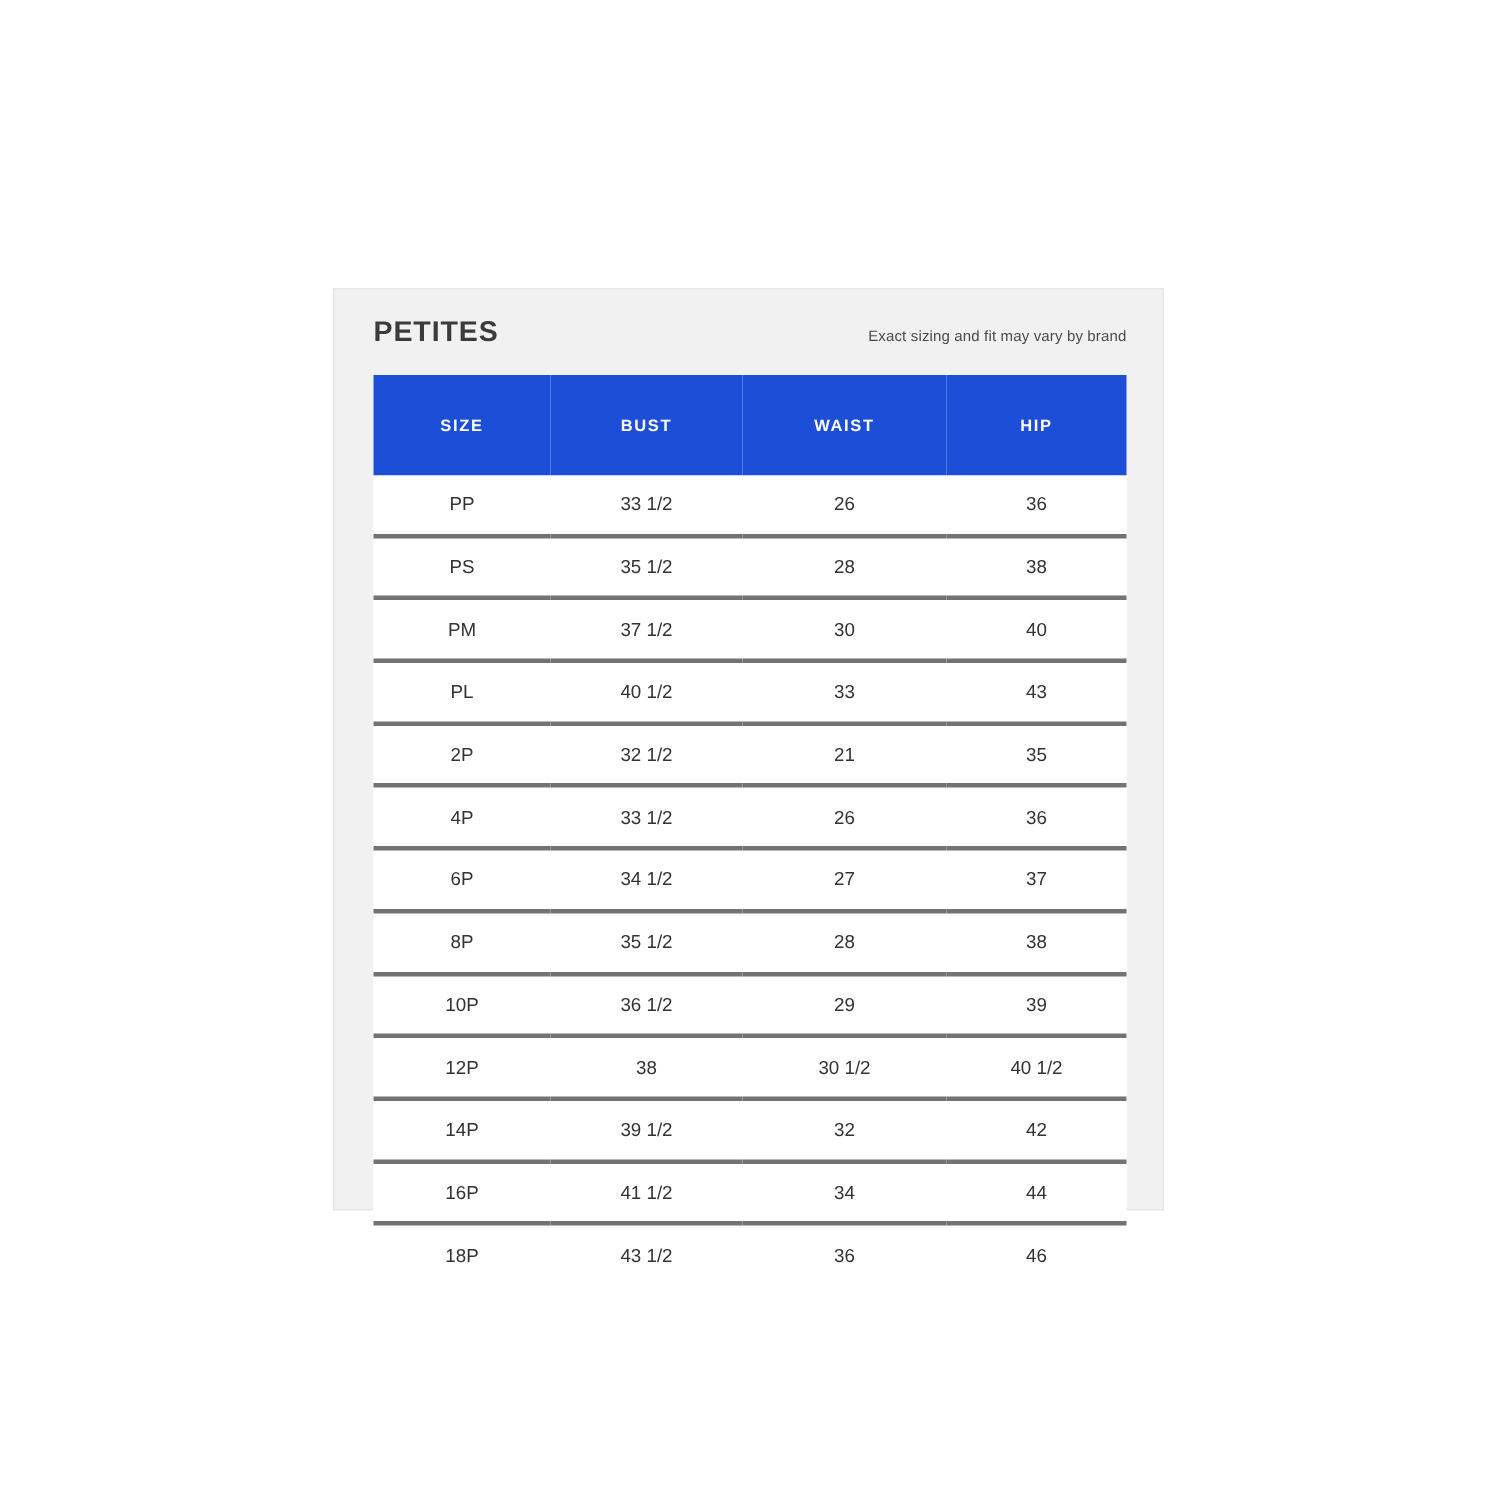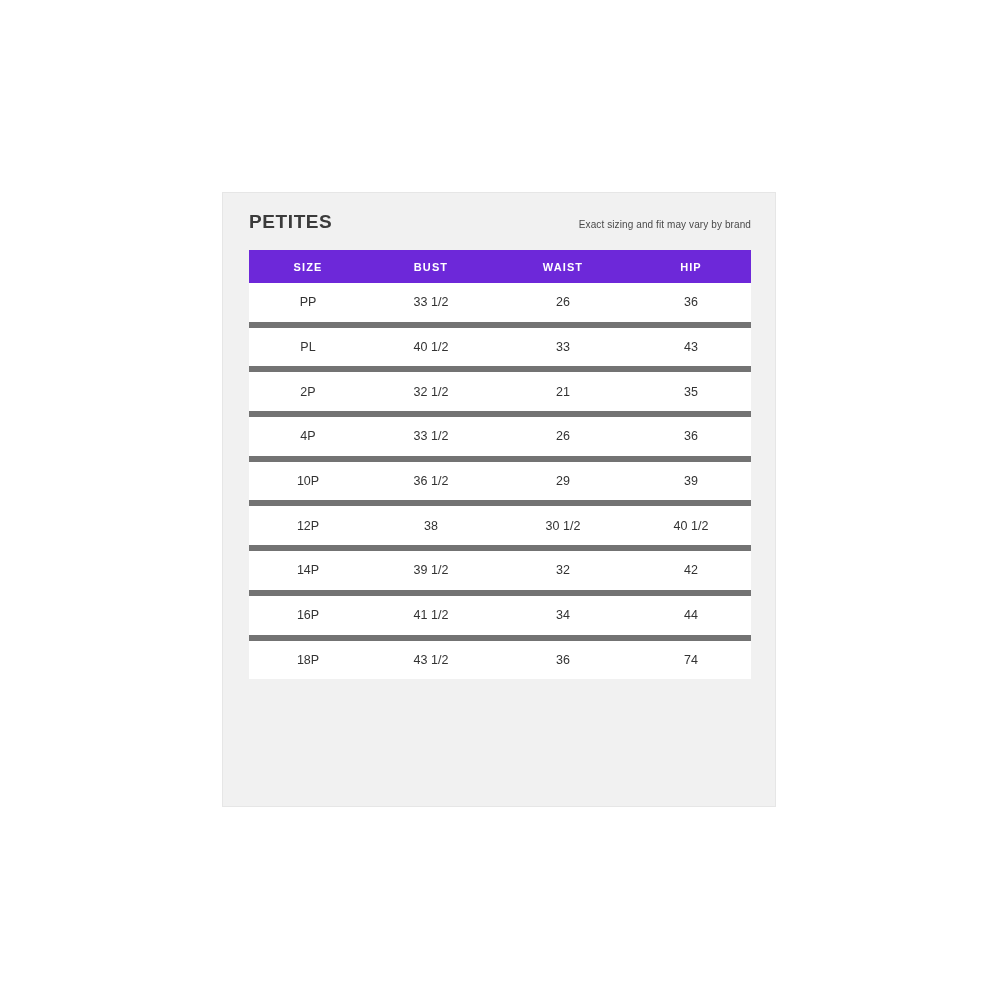--- a/index.html
+++ b/index.html
@@ -61,40 +61,40 @@
     background: #ffffff;
   }
 
   table.size-table {
     border-collapse: collapse;
     width: 502px;
     table-layout: fixed;
   }
 
   table.size-table thead th {
-    background: #6d28d9;
+    background: #1d4ed8;
     color: #ffffff;
     font-size: 11px;
     font-weight: bold;
     letter-spacing: 1.1px;
     height: 33px;
     text-align: center;
     vertical-align: middle;
     border: none;
-    padding: 0;
+    padding: 17px;
   }
 
   table.size-table tbody td {
     background: #ffffff;
     color: #333333;
     font-size: 12.5px;
     height: 38.7px;
     text-align: center;
     vertical-align: middle;
-    border-bottom: 6px solid #737373;
+    border-bottom: 3px solid #737373;
     padding: 0;
   }
 
   table.size-table tbody tr:last-child td {
     border-bottom: none;
   }
 
   .col-size   { width: 118px; }
   .col-bust   { width: 128px; }
   .col-waist  { width: 136px; }
@@ -128,38 +128,62 @@
           </tr>
         </thead>
         <tbody>
           <tr>
             <td>PP</td>
             <td>33 1/2</td>
             <td>26</td>
             <td>36</td>
           </tr>
           <tr>
+            <td>PS</td>
+            <td>35 1/2</td>
+            <td>28</td>
+            <td>38</td>
+          </tr>
+          <tr>
+            <td>PM</td>
+            <td>37 1/2</td>
+            <td>30</td>
+            <td>40</td>
+          </tr>
+          <tr>
             <td>PL</td>
             <td>40 1/2</td>
             <td>33</td>
             <td>43</td>
           </tr>
           <tr>
             <td>2P</td>
             <td>32 1/2</td>
             <td>21</td>
             <td>35</td>
           </tr>
           <tr>
             <td>4P</td>
             <td>33 1/2</td>
             <td>26</td>
             <td>36</td>
           </tr>
           <tr>
+            <td>6P</td>
+            <td>34 1/2</td>
+            <td>27</td>
+            <td>37</td>
+          </tr>
+          <tr>
+            <td>8P</td>
+            <td>35 1/2</td>
+            <td>28</td>
+            <td>38</td>
+          </tr>
+          <tr>
             <td>10P</td>
             <td>36 1/2</td>
             <td>29</td>
             <td>39</td>
           </tr>
           <tr>
             <td>12P</td>
             <td>38</td>
             <td>30 1/2</td>
             <td>40 1/2</td>
@@ -173,20 +197,20 @@
           <tr>
             <td>16P</td>
             <td>41 1/2</td>
             <td>34</td>
             <td>44</td>
           </tr>
           <tr>
             <td>18P</td>
             <td>43 1/2</td>
             <td>36</td>
-            <td>74</td>
+            <td>46</td>
           </tr>
         </tbody>
       </table>
     </div>
 
   </div>
 </div>
 
 </body></html>

